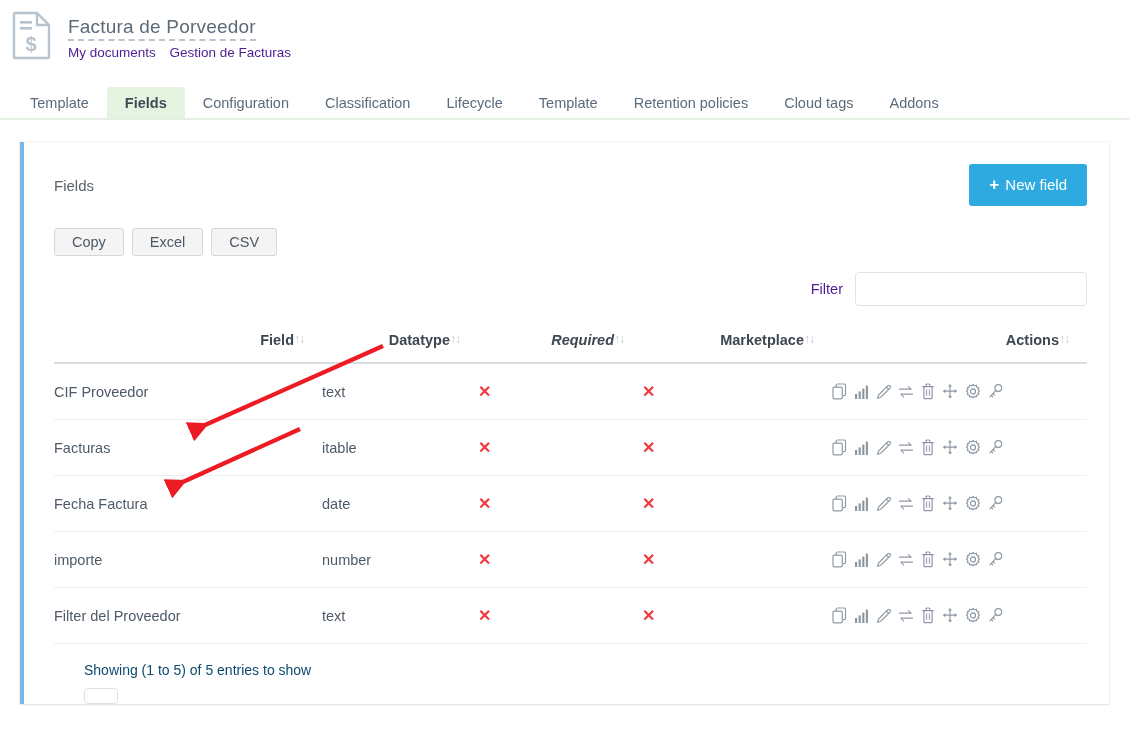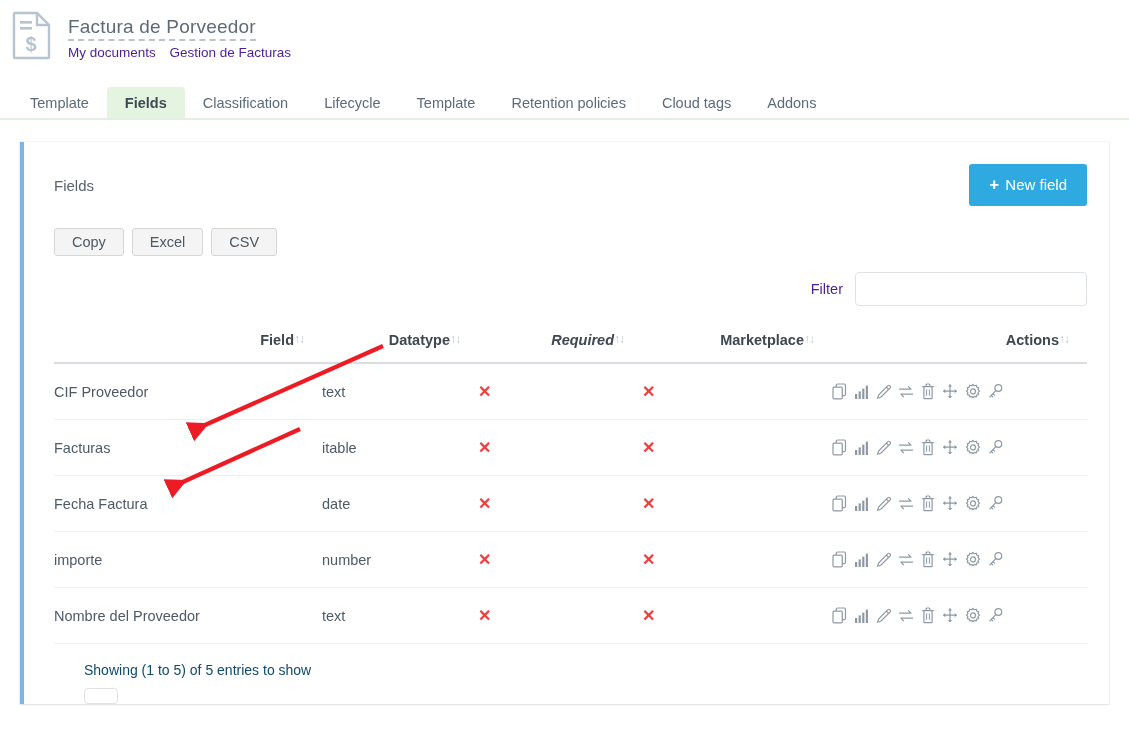--- a/index.html
+++ b/index.html
@@ -145,20 +145,21 @@
     <div class="breadcrumb">
       <span>My documents</span>
       <span>Gestion de Facturas</span>
     </div>
   </div>
 </div>
 
 <div class="tabs">
   <div class="tab">Template</div>
   <div class="tab active">Fields</div>
+  <div class="tab">Configuration</div>
   <div class="tab">Classification</div>
   <div class="tab">Lifecycle</div>
   <div class="tab">Template</div>
   <div class="tab">Retention policies</div>
   <div class="tab">Cloud tags</div>
   <div class="tab">Addons</div>
 </div>
 
 <div class="card">
 
@@ -441,21 +442,21 @@
                   <svg width="15" height="17" viewBox="0 0 15 17">
                     <circle cx="10.3" cy="5" r="3.4" fill="none" stroke="#8e99a4" stroke-width="1.2"></circle>
                     <path d="M8 7.4 L1.8 13.8 M3.3 12.3 l1.5 1.5 M5 10.6 l1.5 1.5" fill="none" stroke="#8e99a4" stroke-width="1.2" stroke-linecap="round"></path>
                   </svg>
                 </span>
             </div>
           </td>
         </tr>
 
         <tr>
-          <td class="c-field">Nombre del Proveedor</td>
+          <td class="c-field">Filter del Proveedor</td>
           <td class="c-type">text</td>
           <td class="c-req"><span class="xmark">✕</span></td>
           <td class="c-mkt"><span class="xmark">✕</span></td>
           <td>
             <div class="actions">
               <span>
                   <svg width="15" height="17" viewBox="0 0 15 17">
                     <rect x="4.2" y="1" width="9.3" height="11.6" rx="1.3" fill="none" stroke="#8e99a4" stroke-width="1.2"></rect>
                     <rect x="1" y="4.2" width="9.3" height="11.6" rx="1.3" fill="#fff" stroke="#8e99a4" stroke-width="1.2"></rect>
                   </svg>

